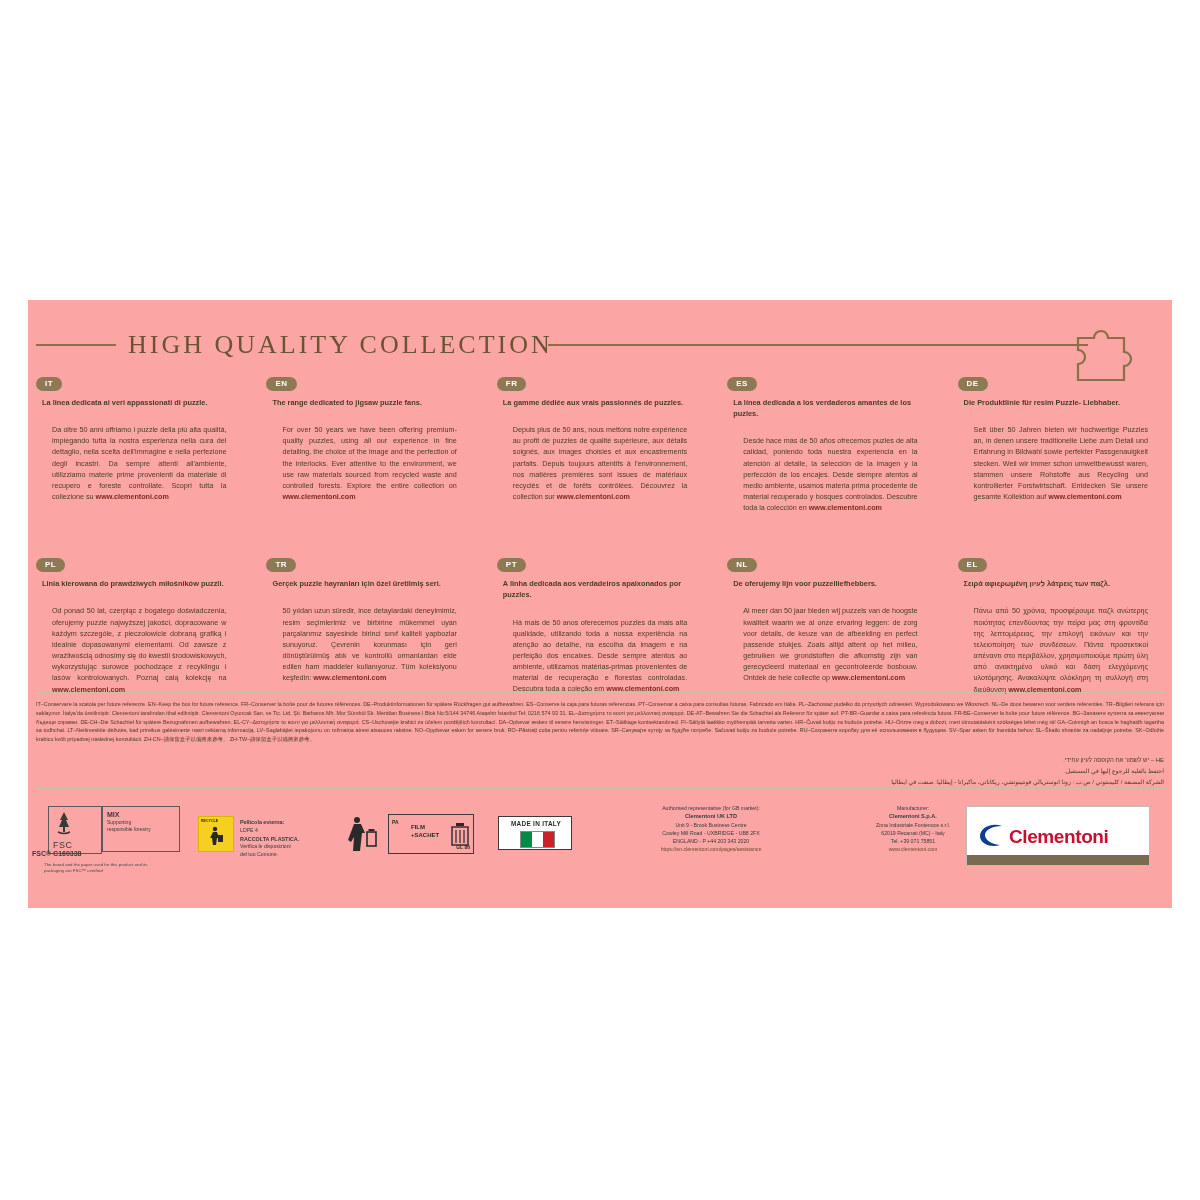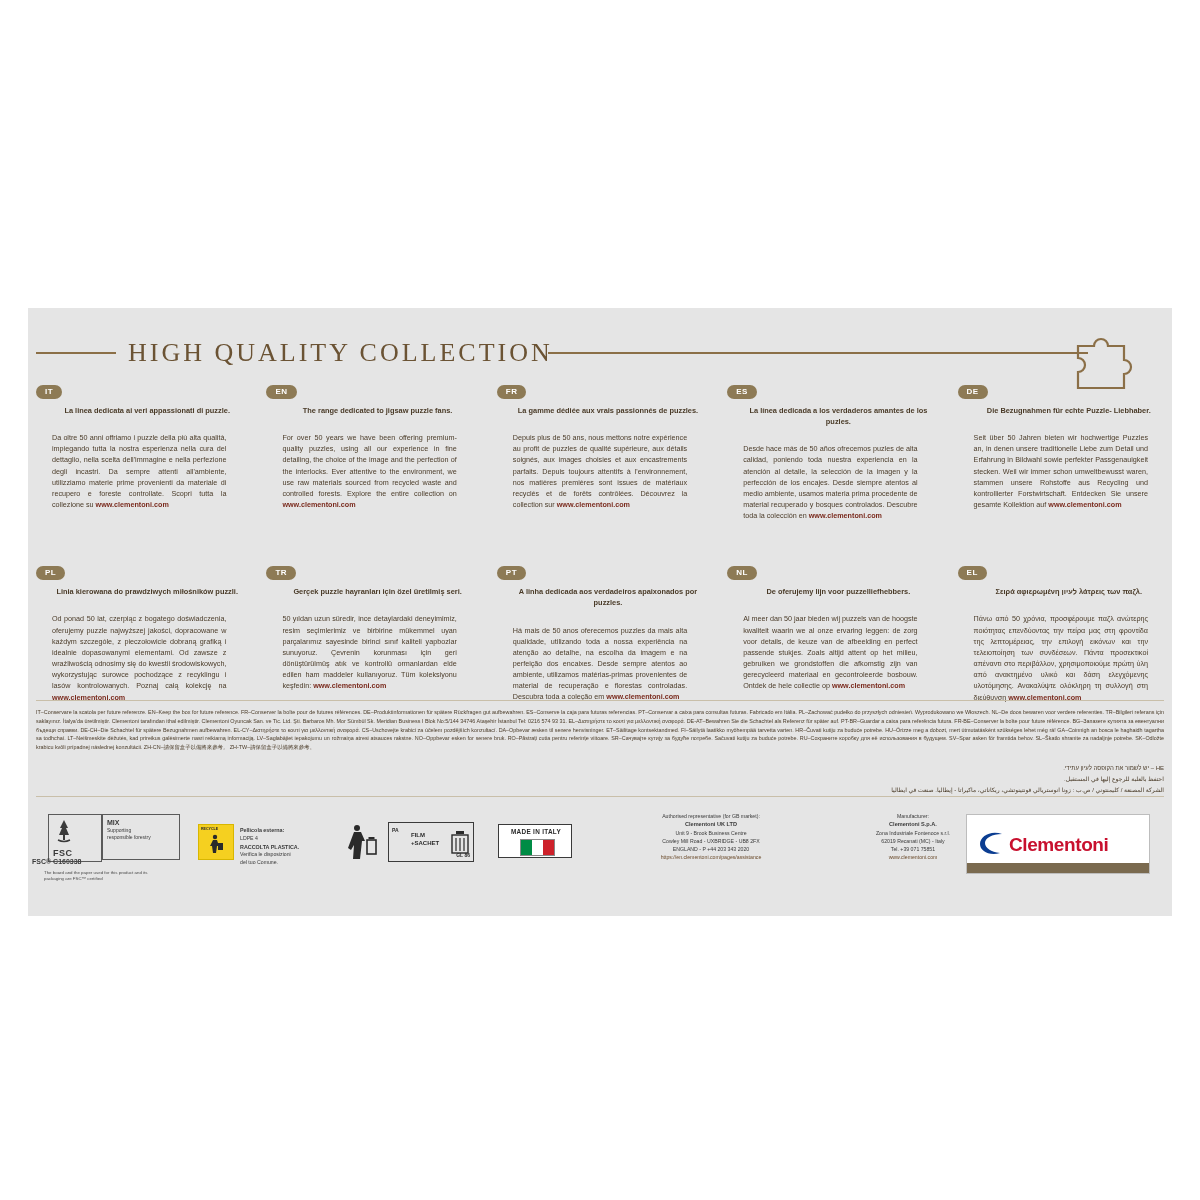--- a/index.html
+++ b/index.html
@@ -10,22 +10,22 @@
     color:#4a3b28;
     overflow:hidden;
   }
   .page{
     position:absolute;
     left:0;top:0;width:1200px;height:1200px;
     background:#ffffff;
   }
   .panel{
     position:absolute;
-    left:28px;top:308px;width:1144px;height:608px;
-    background:#e5e5e5;
+    left:28px;top:300px;width:1144px;height:608px;
+    background:#fca5a5;
   }
   
   .header{
     position:absolute;left:0;top:16px;width:100%;height:46px;
   }
   .hq-title{
     position:absolute;left:100px;top:14px;
     font-family:"Liberation Serif", serif;
     font-size:26px;
     letter-spacing:3px;
@@ -61,22 +61,21 @@
     letter-spacing:.5px;
     border-radius:9px;
     padding:2px 9px 3px 9px;
     margin-bottom:6px;
   }
   .lead{
     font-size:7.4px;
     font-weight:bold;
     line-height:1.5;
     color:#4a3b28;
-    margin:0 0 3px 16px;
-    text-align:center;
+    margin:0 0 3px 6px;
   }
   .body{
     font-size:7.2px;
     line-height:1.55;
     color:#4a3b28;
     margin:16px;
     text-align:justify;
   }
   .body .web{color:#7a2b1e;font-weight:bold;}
   
@@ -105,21 +104,21 @@
   .fsc{
     position:absolute;left:20px;top:8px;
     width:52px;height:46px;
     border:1px solid #5a5a5a;
     color:#3a3a3a;
   }
   .fsc .tree{
     position:absolute;left:8px;top:4px;width:14px;height:24px;
   }
   .fsc .fsclabel{
-    position:absolute;left:4px;bottom:3px;font-size:9px;font-weight:bold;letter-spacing:.5px;text-align:center;
+    position:absolute;left:4px;bottom:3px;font-size:9px;font-weight:normal;letter-spacing:.5px;text-align:center;
   }
   .mixbox{
     position:absolute;left:74px;top:8px;width:78px;height:46px;
     border:1px solid #5a5a5a;color:#3a3a3a;
     font-size:5px;line-height:1.35;padding:3px 4px;box-sizing:border-box;
   }
   .mixbox .mix{font-size:7px;font-weight:bold;}
   .fsccode{
     position:absolute;left:4px;top:52px;width:150px;
     font-size:7px;font-weight:bold;color:#3a3a3a;
@@ -235,21 +234,21 @@
       </div>
 
       <div class="langblock">
         <div class="badge">ES</div>
         <p class="lead">La línea dedicada a los verdaderos amantes de los puzles.</p>
         <p class="body"><span>Desde hace más de 50 años ofrecemos puzles de alta calidad, poniendo toda nuestra experiencia en la atención al detalle, la selección de la imagen y la perfección de los encajes. Desde siempre atentos al medio ambiente, usamos materia prima procedente de material recuperado y bosques controlados. Descubre toda la colección en </span><span class="web">www.clementoni.com</span></p>
       </div>
 
       <div class="langblock">
         <div class="badge">DE</div>
-        <p class="lead">Die Bezugnahmen für echte Puzzle- Liebhaber.</p>
+        <p class="lead">Die Produktlinie für resim Puzzle- Liebhaber.</p>
         <p class="body"><span>Seit über 50 Jahren bieten wir hochwertige Puzzles an, in denen unsere traditionelle Liebe zum Detail und Erfahrung in Bildwahl sowie perfekter Passgenauigkeit stecken. Weil wir immer schon umweltbewusst waren, stammen unsere Rohstoffe aus Recycling und kontrollierter Forstwirtschaft. Entdecken Sie unsere gesamte Kollektion auf </span><span class="web">www.clementoni.com</span></p>
       </div>
 
       <div class="langblock">
         <div class="badge">PL</div>
         <p class="lead">Linia kierowana do prawdziwych miłośników puzzli.</p>
         <p class="body"><span>Od ponad 50 lat, czerpiąc z bogatego doświadczenia, oferujemy puzzle najwyższej jakości, dopracowane w każdym szczególe, z pieczołowicie dobraną grafiką i idealnie dopasowanymi elementami. Od zawsze z wrażliwością odnosimy się do kwestii środowiskowych, wykorzystując surowce pochodzące z recyklingu i lasów kontrolowanych. Poznaj całą kolekcję na </span><span class="web">www.clementoni.com</span></p>
       </div>
 
       <div class="langblock">

